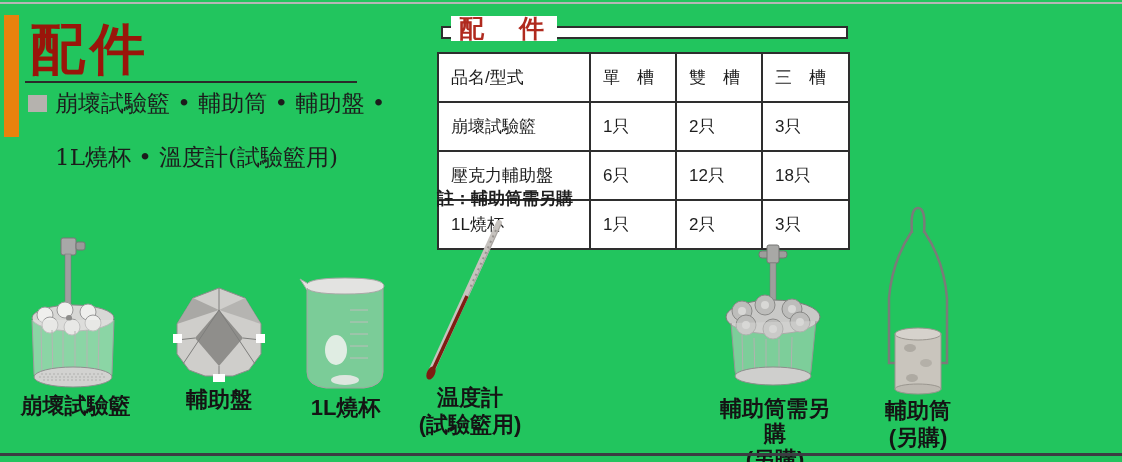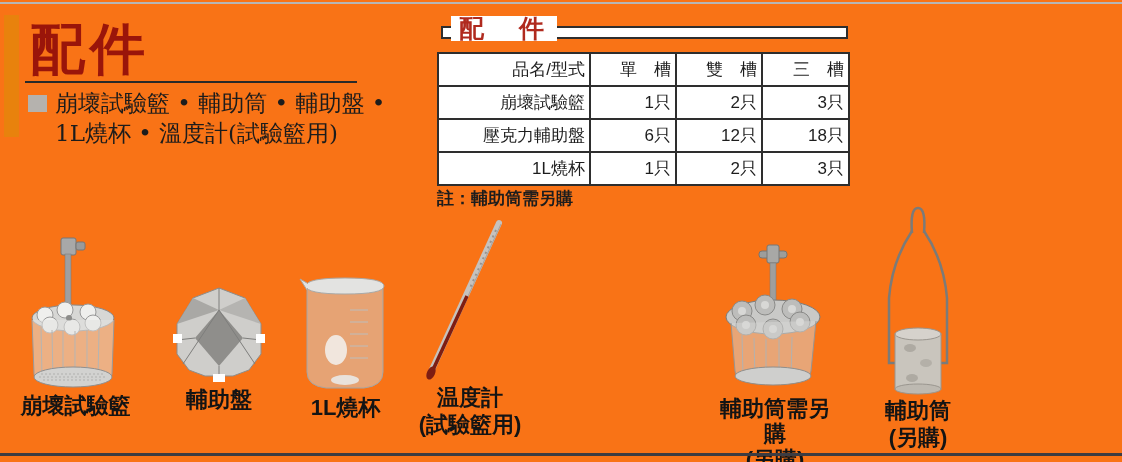--- a/index.html
+++ b/index.html
@@ -1,54 +1,54 @@
 <!DOCTYPE html>
 <html><head>
 <meta charset="utf-8">
 <style>
   html,body { margin:0; padding:0; background:#ffffff; }
   .page {
-    position:relative; width:1122px; height:462px; background:#f97316;
+    position:relative; width:1122px; height:462px; background:#22c55e;
     overflow:hidden; font-family:"Liberation Sans", sans-serif; color:#1a1a1a;
   }
   .top-rule { position:absolute; top:2px; left:0; width:1122px; height:2px; background:#b6b6b6; }
   .bottom-rule { position:absolute; top:453px; left:0; width:1122px; height:3px; background:#3c3c42; }
 
   
   .accent-bar { position:absolute; left:4px; top:15px; width:15px; height:122px; background:#e8820d; }
   .page-title {
     position:absolute; left:30px; top:20px; margin:0; line-height:1.05;
     font-family:"DejaVu Serif", serif; font-weight:bold; font-size:55px;
     color:#9a150a; letter-spacing:5px;
   }
   .title-underline { position:absolute; left:25px; top:81px; width:332px; height:2px; background:#2a2a2a; }
   .desc {
     position:absolute; left:28px; top:88px; width:390px;
     font-family:"DejaVu Serif", serif; font-size:23px; color:#1c1c1c; line-height:1.32;
   }
   .bullet-sq { display:inline-block; width:19px; height:17px; background:#b5b2ae; margin-right:8px; vertical-align:-1px; }
-  .desc-line2 { margin-left:27px; }
+  .desc-line2 { margin-left:27px;margin-top:24px; }
 
   
   .legend-box {
     position:absolute; left:441px; top:26px; width:403px; height:9px;
     border:2px solid #2e2e2e; background:#ffffff;
   }
   .legend-label {
     position:absolute; left:8px; top:-12px; background:#ffffff; padding:0 8px;
     color:#b02a1e; font-size:25px; font-weight:bold; letter-spacing:5px; line-height:1;
   }
 
   
   .spec-table {
     position:absolute; left:437px; top:52px; width:411px;
     border-collapse:collapse; table-layout:fixed; background:#ffffff;
   }
   .spec-table td, .spec-table th {
-    border:2px solid #2e2e2e; height:26px; padding:4px; text-align:right;
+    border:2px solid #2e2e2e; height:26px; padding:12px; text-align:left;
     font-size:17px; font-weight:normal; color:#1d1d1d; box-sizing:border-box;
     overflow:hidden; white-space:nowrap;
   }
   .spec-note { position:absolute; left:437px; top:187px; margin:0; font-size:17px; font-weight:600; color:#1d1d1d;text-align:center; }
 
   
   .figure { position:absolute; text-align:center; }
   .figure svg { display:block; margin:0 auto; }
   .fig-caption { font-size:22px; font-weight:bold; color:#141414; line-height:1.12; margin-top:2px; }
   .fig1 { left:18px;  top:234px; width:115px; }

